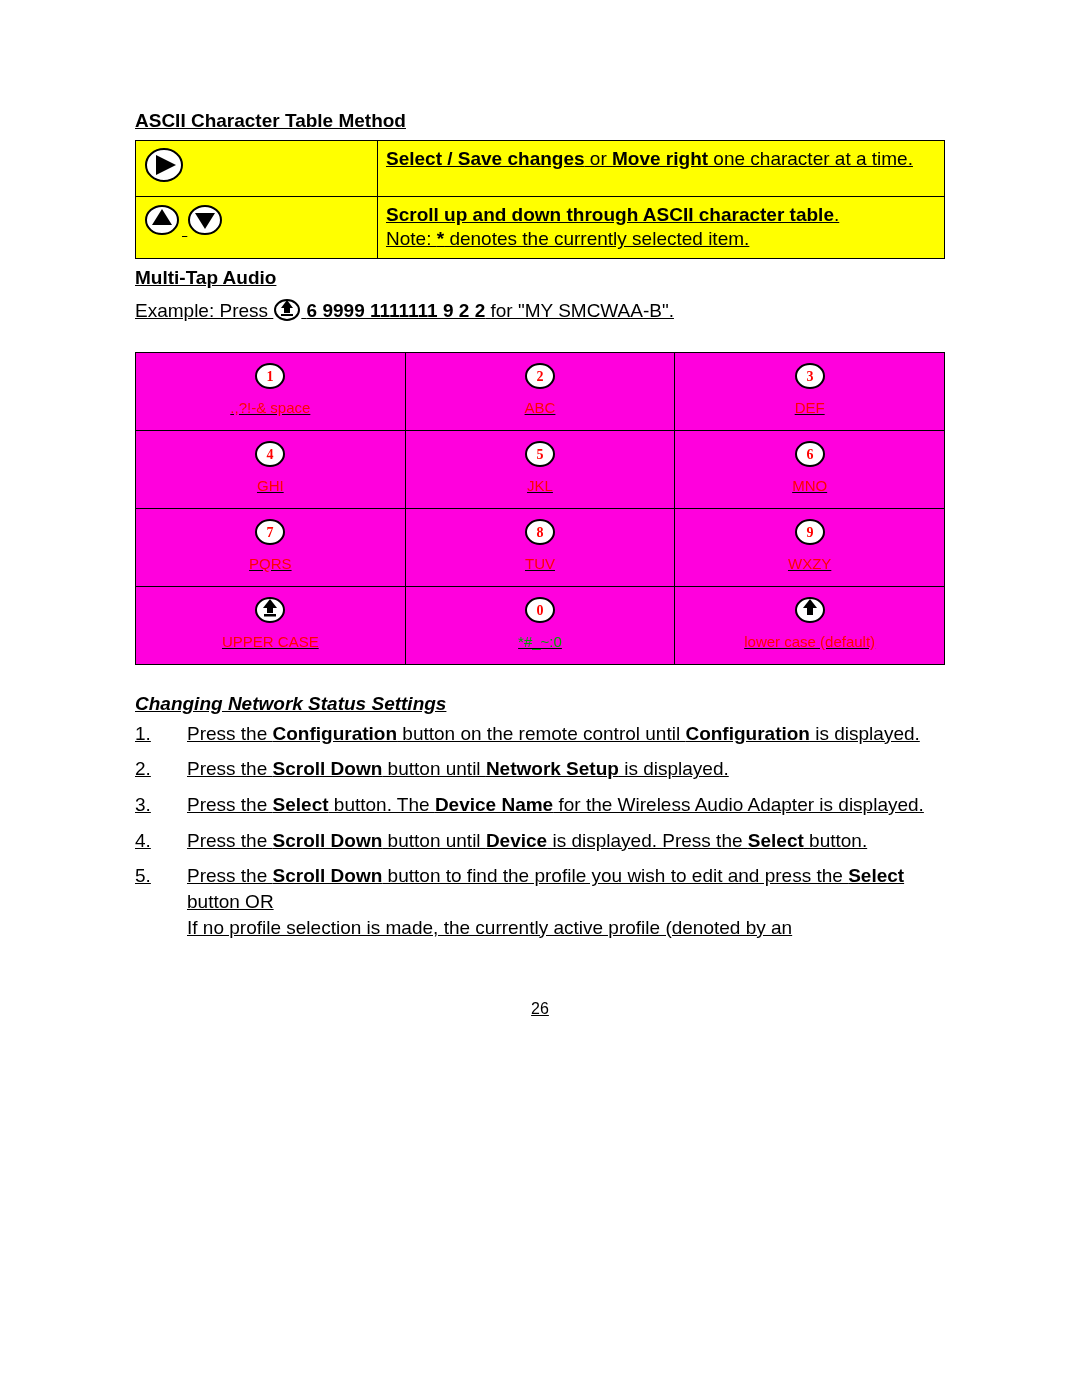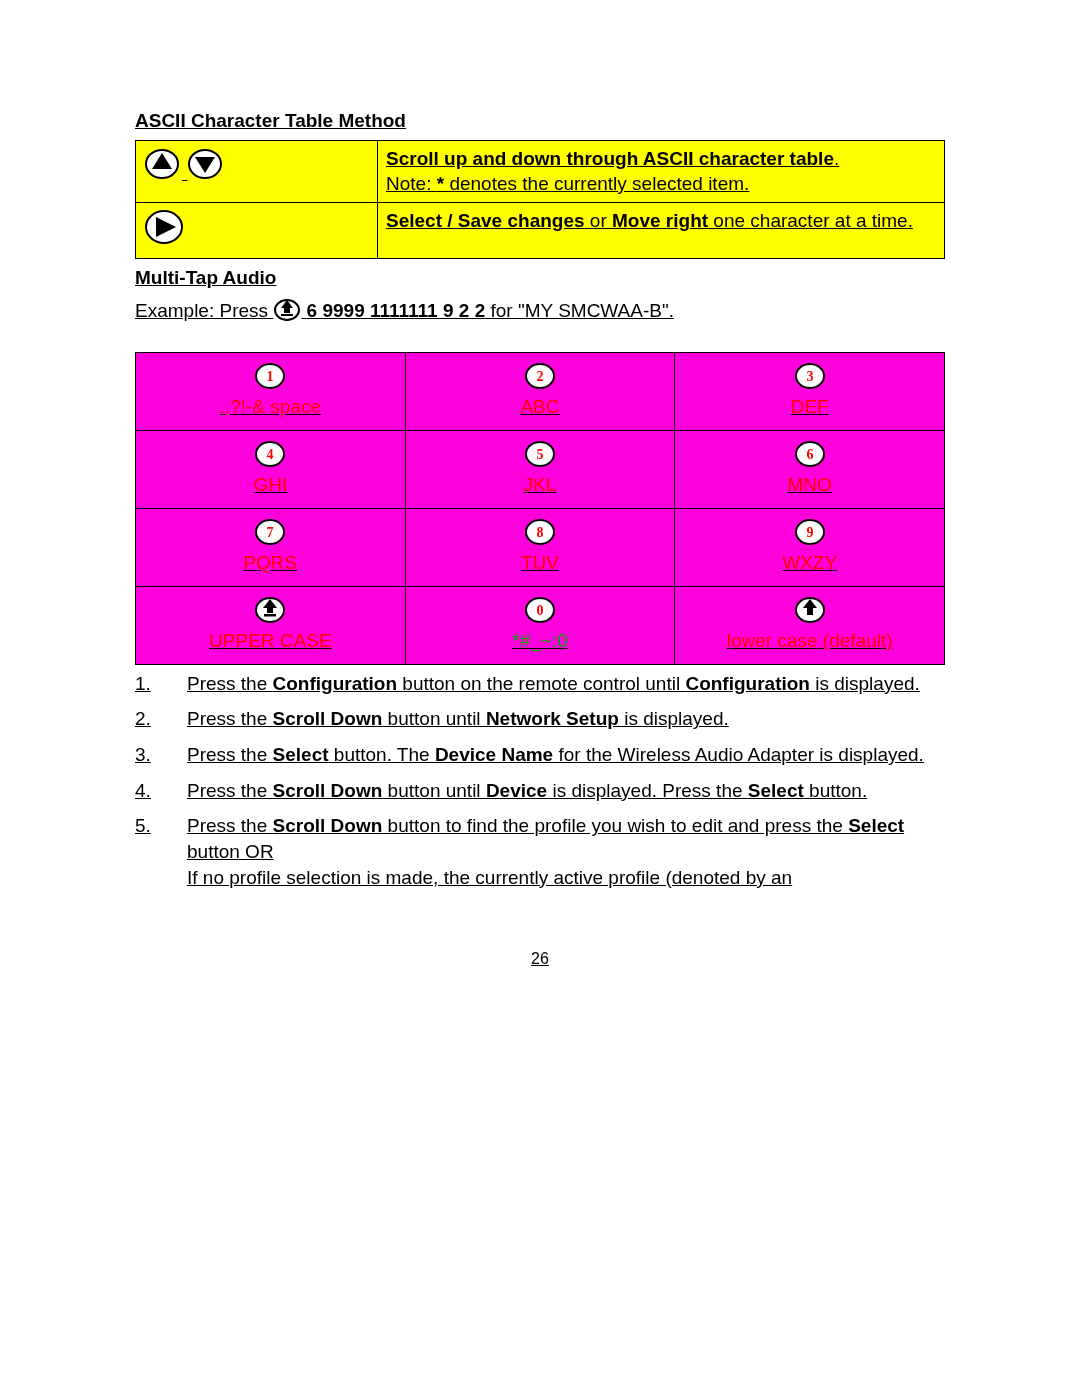--- a/index.html
+++ b/index.html
@@ -96,21 +96,21 @@
     height: 28px;
     margin-bottom: 2px;
   }
   .key-circle svg {
     display: block;
     width: 32px;
     height: 28px;
   }
   .key-letters {
     color: #ff0000;
-    font-size: 19px;
+    font-size: 15px;
   }
   .key-letters.green {
     color: #00a000;
   }
 
   ol.steps {
     margin: 6px 0 0 0;
     padding: 0;
     list-style: none;
     counter-reset: step;
@@ -139,52 +139,52 @@
 </head>
 <body>
 
 <div class="page">
 
   <div class="h2">ASCII Character Table Method</div>
 
   <table class="yellow">
     <tbody>
         <tr>
+      <td class="icon-cell">
+        <span class="arrow-btn arrow-play">
+          <svg viewBox="0 0 40 36">
+            <ellipse cx="20" cy="18" rx="18" ry="16" fill="#fff" stroke="#000" stroke-width="2"></ellipse>
+            <polygon points="12,8 32,18 12,28" fill="#000"></polygon>
+          </svg>
+        </span>
+      </td>
+      <td>
+        <b>Select / Save changes</b><span> or </span><b>Move right</b><span> one character at a time.</span>
+      </td>
+    </tr>
+    <tr>
       <td class="icon-cell">
         <span class="arrow-btn">
           <svg viewBox="0 0 36 32">
             <ellipse cx="18" cy="17" rx="16" ry="14" fill="#fff" stroke="#000" stroke-width="2"></ellipse>
             <polygon points="18,6 28,22 8,22" fill="#000"></polygon>
           </svg>
         </span>
         <span class="arrow-btn">
           <svg viewBox="0 0 36 32">
             <ellipse cx="18" cy="17" rx="16" ry="14" fill="#fff" stroke="#000" stroke-width="2"></ellipse>
             <polygon points="8,10 28,10 18,26" fill="#000"></polygon>
           </svg>
         </span>
       </td>
       <td>
         <b>Scroll up and down through ASCII character table</b><span>.</span><br>
         <span>Note: </span><b>*</b><span> denotes the currently selected item.</span>
       </td>
     </tr>
-    <tr>
-      <td class="icon-cell">
-        <span class="arrow-btn arrow-play">
-          <svg viewBox="0 0 40 36">
-            <ellipse cx="20" cy="18" rx="18" ry="16" fill="#fff" stroke="#000" stroke-width="2"></ellipse>
-            <polygon points="12,8 32,18 12,28" fill="#000"></polygon>
-          </svg>
-        </span>
-      </td>
-      <td>
-        <b>Select / Save changes</b><span> or </span><b>Move right</b><span> one character at a time.</span>
-      </td>
-    </tr>
   </tbody>
     </table>
 
 
   <div class="h2">Multi-Tap Audio</div>
 
   <p>
     <span>Example: Press </span>
     <span class="inline-icon">
       <svg viewBox="0 0 28 24">
@@ -255,20 +255,21 @@
   </svg></span><br><span class="key-letters green">*#_~:0</span></td>
           <td><span class="key-circle"><svg viewBox="0 0 32 28">
     <ellipse cx="16" cy="15" rx="14" ry="12" fill="#fff" stroke="#000" stroke-width="2"></ellipse>
     <polygon points="16,4 23,13 9,13" fill="#000"></polygon>
     <rect x="13" y="13" width="6" height="7" fill="#000"></rect>
   </svg></span><br><span class="key-letters">lower case (default)</span></td>
         </tr>
       </tbody>
   </table>
 
+  <div class="h3">Changing Network Status Settings</div>
 
   <ol class="steps" id="steps-list">
       <li>
         <span class="num">1.</span>
         <span class="body">Press the <b>Configuration</b> button on the remote control until <b>Configuration</b> is displayed.</span>
       </li>
       <li>
         <span class="num">2.</span>
         <span class="body">Press the <b>Scroll Down</b> button until <b>Network Setup</b> is displayed.</span>
       </li>

